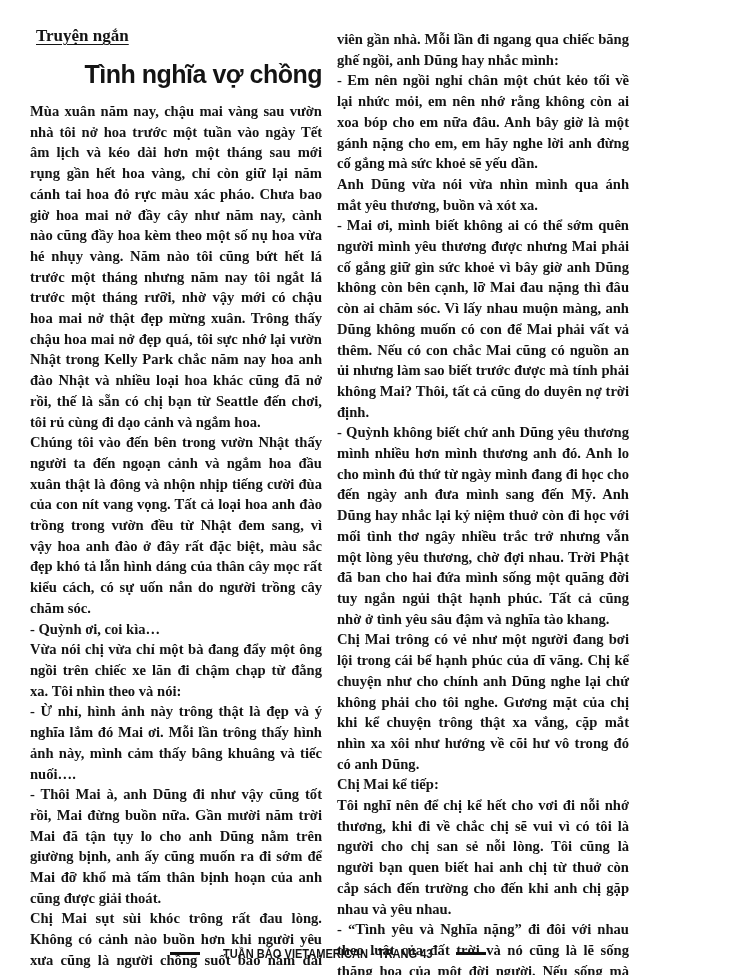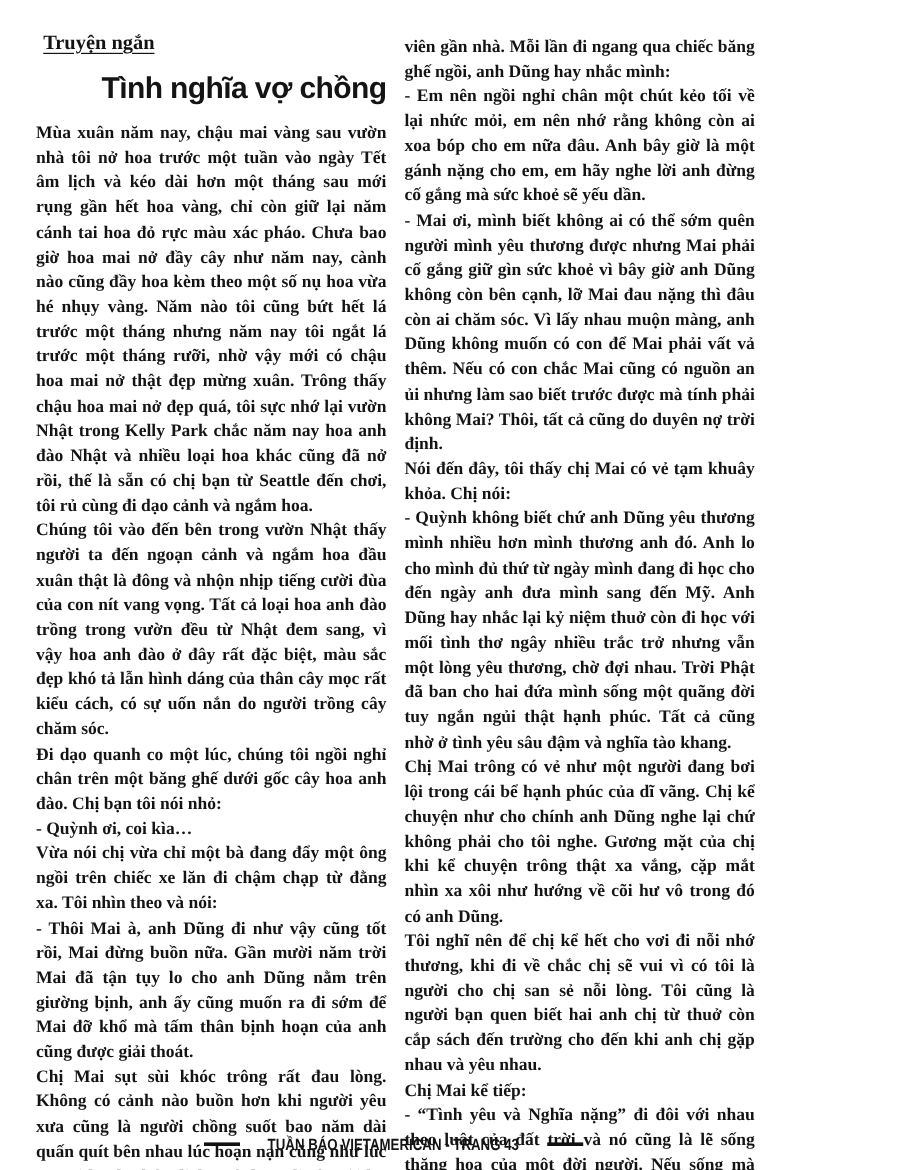--- a/index.html
+++ b/index.html
@@ -70,38 +70,38 @@
 <body>
 
 <div class="page">
 
   <div class="col col-left">
     <div class="section-label">Truyện ngắn</div>
     <h1 class="title">Tình nghĩa vợ chồng</h1>
     <div class="paras">
         <p>Mùa xuân năm nay, chậu mai vàng sau vườn nhà tôi nở hoa trước một tuần vào ngày Tết âm lịch và kéo dài hơn một tháng sau mới rụng gần hết hoa vàng, chỉ còn giữ lại năm cánh tai hoa đỏ rực màu xác pháo. Chưa bao giờ hoa mai nở đầy cây như năm nay, cành nào cũng đầy hoa kèm theo một số nụ hoa vừa hé nhụy vàng. Năm nào tôi cũng bứt hết lá trước một tháng nhưng năm nay tôi ngắt lá trước một tháng rưỡi, nhờ vậy mới có chậu hoa mai nở thật đẹp mừng xuân. Trông thấy chậu hoa mai nở đẹp quá, tôi sực nhớ lại vườn Nhật trong Kelly Park chắc năm nay hoa anh đào Nhật và nhiều loại hoa khác cũng đã nở rồi, thế là sẵn có chị bạn từ Seattle đến chơi, tôi rủ cùng đi dạo cảnh và ngắm hoa.</p>
         <p>Chúng tôi vào đến bên trong vườn Nhật thấy người ta đến ngoạn cảnh và ngắm hoa đầu xuân thật là đông và nhộn nhịp tiếng cười đùa của con nít vang vọng. Tất cả loại hoa anh đào trồng trong vườn đều từ Nhật đem sang, vì vậy hoa anh đào ở đây rất đặc biệt, màu sắc đẹp khó tả lẫn hình dáng của thân cây mọc rất kiểu cách, có sự uốn nắn do người trồng cây chăm sóc.</p>
-        <p>Đi dạo quanh co một lúc, chúng tôi ngồi nghỉ chân trên một băng ghế dưới gốc cây hoa anh đào. Chị bạn tôi nói nhỏ:</p>
         <p>- Quỳnh ơi, coi kìa…</p>
         <p>Vừa nói chị vừa chỉ một bà đang đẩy một ông ngồi trên chiếc xe lăn đi chậm chạp từ đằng xa. Tôi nhìn theo và nói:</p>
+        <p>- Ừ nhỉ, hình ảnh này trông thật là đẹp và ý nghĩa lắm đó Mai ơi. Mỗi lần trông thấy hình ảnh này, mình cảm thấy bâng khuâng và tiếc nuối….</p>
         <p>- Thôi Mai à, anh Dũng đi như vậy cũng tốt rồi, Mai đừng buồn nữa. Gần mười năm trời Mai đã tận tụy lo cho anh Dũng nằm trên giường bịnh, anh ấy cũng muốn ra đi sớm để Mai đỡ khổ mà tấm thân bịnh hoạn của anh cũng được giải thoát.</p>
         <p>Chị Mai sụt sùi khóc trông rất đau lòng. Không có cảnh nào buồn hơn khi người yêu xưa cũng là người chồng suốt bao năm dài quấn quít bên nhau lúc hoạn nạn cũng như lúc an vui hạnh phúc đã bỏ mình ra đi vào cõi hư vô không bao giờ còn nhìn thấy lại nhau nữa.</p>
       </div>
   </div>
 
   <div class="col col-right">
     <div class="paras">
         <p>viên gần nhà. Mỗi lần đi ngang qua chiếc băng ghế ngồi, anh Dũng hay nhắc mình:</p>
         <p>- Em nên ngồi nghỉ chân một chút kẻo tối về lại nhức mỏi, em nên nhớ rằng không còn ai xoa bóp cho em nữa đâu. Anh bây giờ là một gánh nặng cho em, em hãy nghe lời anh đừng cố gắng mà sức khoẻ sẽ yếu dần.</p>
+        <p>Anh Dũng vừa nói vừa nhìn mình qua ánh mắt yêu thương, buồn và xót xa.</p>
         <p>- Mai ơi, mình biết không ai có thể sớm quên người mình yêu thương được nhưng Mai phải cố gắng giữ gìn sức khoẻ vì bây giờ anh Dũng không còn bên cạnh, lỡ Mai đau nặng thì đâu còn ai chăm sóc. Vì lấy nhau muộn màng, anh Dũng không muốn có con để Mai phải vất vả thêm. Nếu có con chắc Mai cũng có nguồn an ủi nhưng làm sao biết trước được mà tính phải không Mai? Thôi, tất cả cũng do duyên nợ trời định.</p>
-        <p>Nói đến đây, tôi thấy chị Mai có vẻ tạm khuây khỏa. Chị nói:</p>
         <p>- Quỳnh không biết chứ anh Dũng yêu thương mình nhiều hơn mình thương anh đó. Anh lo cho mình đủ thứ từ ngày mình đang đi học cho đến ngày anh đưa mình sang đến Mỹ. Anh Dũng hay nhắc lại kỷ niệm thuở còn đi học với mối tình thơ ngây nhiều trắc trở nhưng vẫn một lòng yêu thương, chờ đợi nhau. Trời Phật đã ban cho hai đứa mình sống một quãng đời tuy ngắn ngủi thật hạnh phúc. Tất cả cũng nhờ ở tình yêu sâu đậm và nghĩa tào khang.</p>
         <p>Chị Mai trông có vẻ như một người đang bơi lội trong cái bể hạnh phúc của dĩ vãng. Chị kể chuyện như cho chính anh Dũng nghe lại chứ không phải cho tôi nghe. Gương mặt của chị khi kể chuyện trông thật xa vắng, cặp mắt nhìn xa xôi như hướng về cõi hư vô trong đó có anh Dũng.</p>
+        <p>Chị Mai kể tiếp:</p>
         <p>Tôi nghĩ nên để chị kể hết cho vơi đi nỗi nhớ thương, khi đi về chắc chị sẽ vui vì có tôi là người cho chị san sẻ nỗi lòng. Tôi cũng là người bạn quen biết hai anh chị từ thuở còn cắp sách đến trường cho đến khi anh chị gặp nhau và yêu nhau.</p>
-        <p>Chị Mai kể tiếp:</p>
         <p>- “Tình yêu và Nghĩa nặng” đi đôi với nhau theo luật của đất trời và nó cũng là lẽ sống thăng hoa của một đời người. Nếu sống mà thiếu tình yêu, mình nghĩ cuộc đời sẽ không có nghĩa gì cả. Vì tình yêu, có thể đánh đổi mạng sống cho nhau. Nhờ vào tình yêu mà hai đứa mình mới vượt qua được những cay đắng, khổ đau dồn dập vây hãm. Nhờ vào tình yêu mà khi anh Dũng nằm một chỗ, không đi đứng được gần 10 năm trời, mình mới đứng vững được để chăm lo cho anh mà không cảm thấy khổ, không than van và ân hận. Mình cảm nhận ra cái chân lý trong cuộc sống: có yêu mới có thương, có tình mới có nghĩa. Khi anh Dũng bị liệt, mình vẫn ngủ chung giường với anh để chăm sóc lúc đêm hôm cho đến khi anh mất tại nhà.</p>
       </div>
   </div>
 
   <div class="footer">
     <span class="rule"></span>
     <span class="footer-text">TUẦN BÁO VIETAMERICAN - TRANG 43</span>
     <span class="rule"></span>
   </div>
 

